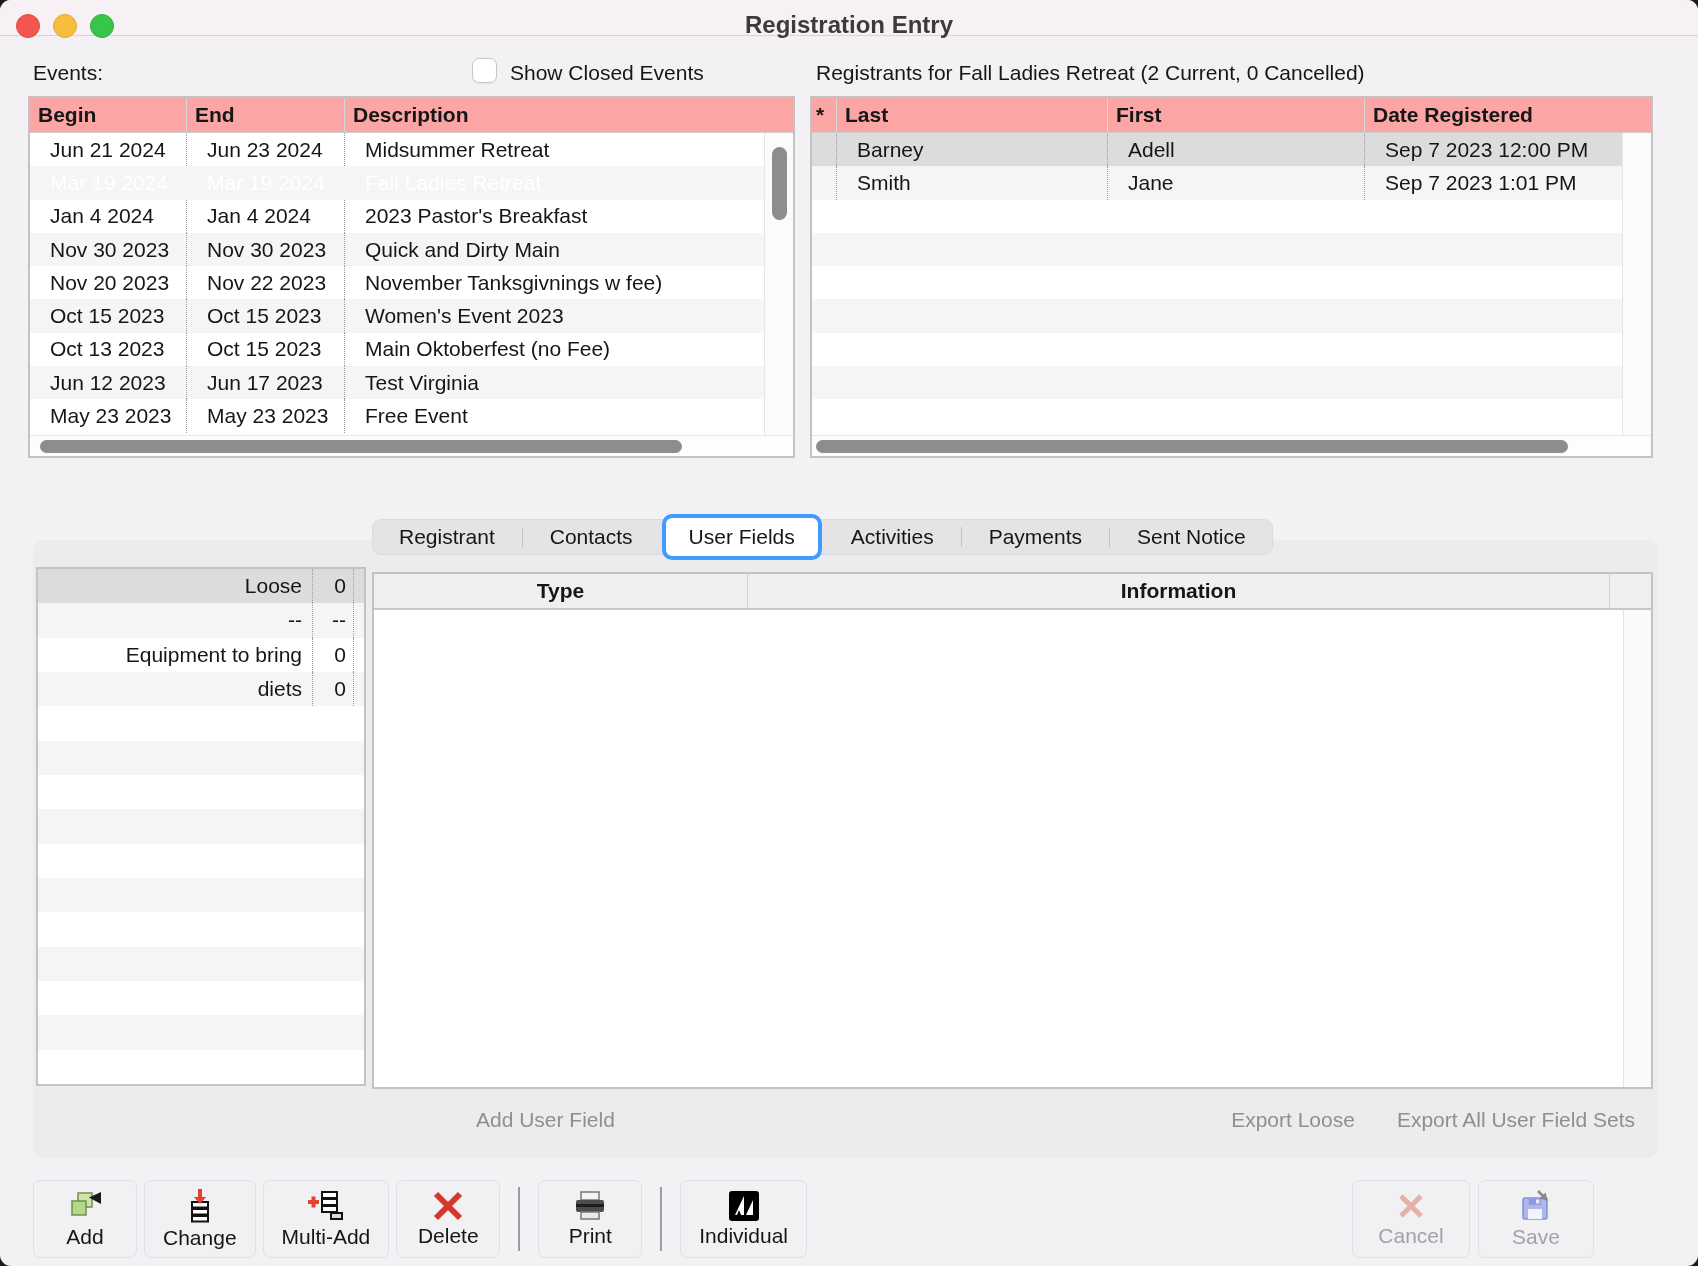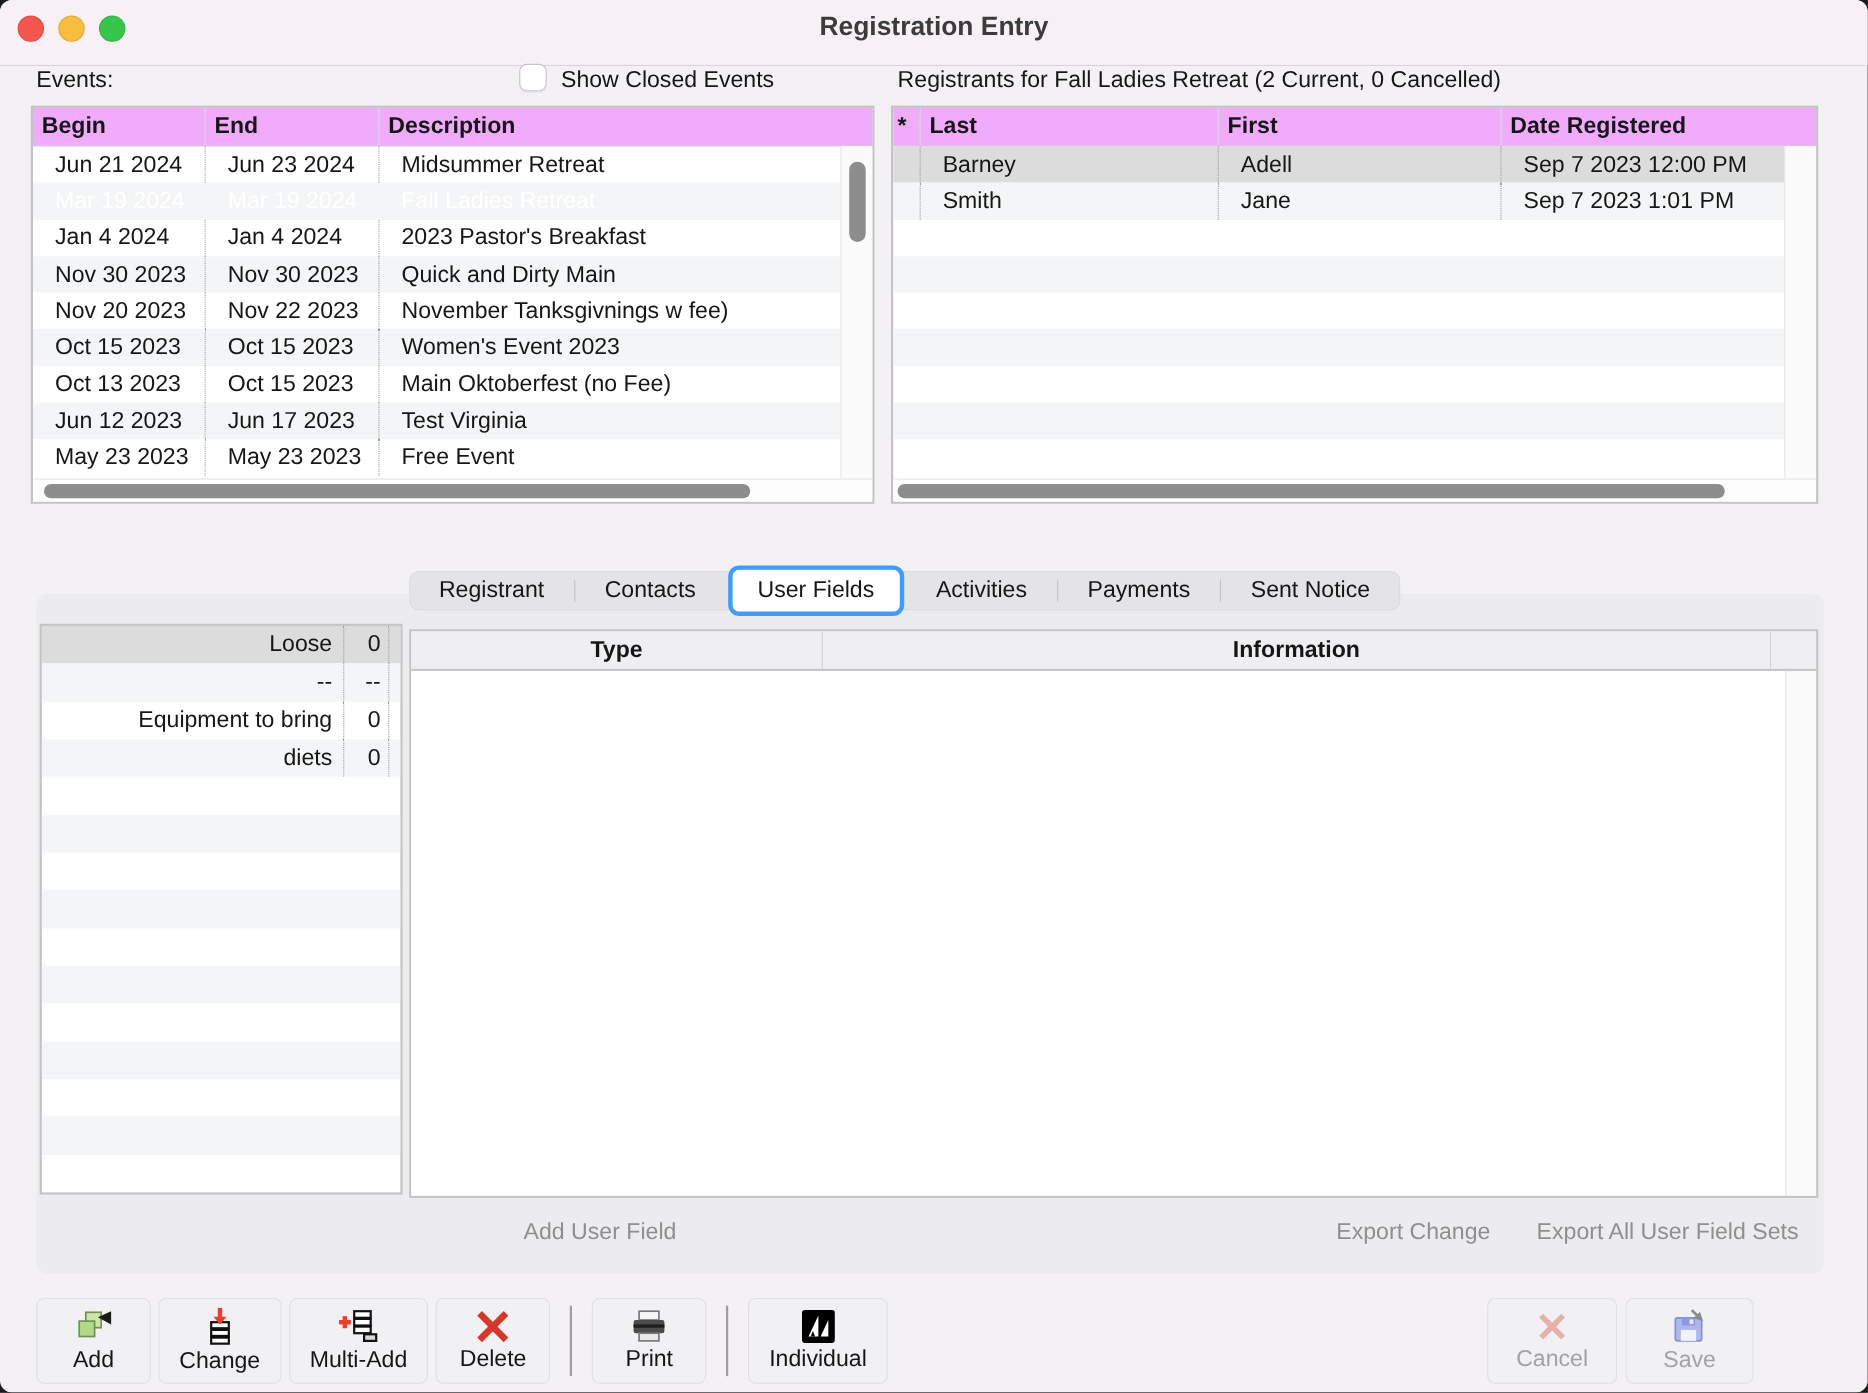--- a/index.html
+++ b/index.html
@@ -3,37 +3,37 @@
 <meta charset="utf-8">
 <style>
   html,body{margin:0;padding:0;background:#1b1b1b;}
   *{box-sizing:border-box;}
   .window{
     position:relative;width:1698px;height:1266px;margin:0 auto;
     background:#f3f1f4;border-radius:11px;overflow:hidden;
     font-family:"Liberation Sans",sans-serif;font-size:21px;color:#161616;
   }
   
-  .titlebar{position:absolute;left:0;top:0;right:0;height:60px;background:#f7f1f6;border-bottom:1px solid #d9d4d9;}
+  .titlebar{position:absolute;left:0;top:0;right:0;height:36px;background:#f7f1f6;border-bottom:1px solid #d9d4d9;}
   .traffic{position:absolute;left:16px;top:14px;display:flex;gap:13px;}
   .light{width:24px;height:24px;border-radius:50%;}
   .light.red{background:#f2564f;border:1px solid #e04a42;}
   .light.yellow{background:#f6bd3f;border:1px solid #e2a930;}
   .light.green{background:#37c64a;border:1px solid #2eb13e;}
   .wtitle{position:absolute;left:0;right:0;top:11px;text-align:center;font-weight:700;font-size:24px;color:#3b3b3b;}
   
   .events-label{position:absolute;left:33px;top:61px;}
   .checkbox{position:absolute;left:472px;top:58px;width:25px;height:25px;background:#fff;border:1px solid #c6c5c8;border-radius:7px;box-shadow:0 1px 1px rgba(0,0,0,.05);}
   .checkbox-label{position:absolute;left:510px;top:61px;}
   .registrants-label{position:absolute;left:816px;top:61px;}
   
   .table{position:absolute;background:#fff;border:2px solid #c3c2c4;display:flex;flex-direction:column;}
   .t-events{left:28px;top:96px;width:767px;height:362px;}
   .t-registrants{left:810px;top:96px;width:843px;height:362px;}
-  .thead{display:flex;height:35px;flex:none;background:#f0abfc;border-bottom:1px solid #cfced1;align-items:center;font-weight:700;}
+  .thead{display:flex;height:35px;flex:none;background:#fca5a5;border-bottom:1px solid #cfced1;align-items:center;font-weight:700;}
   .th{padding:0 8px;white-space:nowrap;overflow:hidden;height:100%;display:flex;align-items:center;}
   .th.sep{border-right:1px solid #d8d7da;}
   .mid{display:flex;flex:1;min-height:0;}
   .tbody{flex:1;min-width:0;}
   .tr{display:flex;height:33.3px;align-items:center;}
   .tbody > .tr:nth-child(even){background:#f4f5f6;}
   .tr.selected{background:#2e63d8;color:#fff;}
   .tr.selected .td{border-right-color:transparent;}
   .tr.selected-gray{background:#dcdcdc;}
   .td{padding:0 20px;white-space:nowrap;overflow:hidden;height:100%;display:flex;align-items:center;}
@@ -262,21 +262,21 @@
     </div>
     <div class="ufbody">
       <div class="ufcontent"></div>
       <div class="uftrack"></div>
     </div>
   </div>
 
   <div class="uffooter">
     <div class="add-uf">Add User Field</div>
     <div class="spacer"></div>
-    <div>Export Change</div>
+    <div>Export Loose</div>
     <div class="exp2">Export All User Field Sets</div>
   </div>
 
   <div class="toolbar">
     <div class="btn">
       <span>
         <svg width="34" height="32" viewBox="0 0 34 32">
           <rect x="10" y="3" width="14" height="14" fill="#cde6a5" stroke="#6f8f53" stroke-width="1.5"></rect>
           <rect x="4" y="11" width="14" height="14" fill="#b2d985" stroke="#6f8f53" stroke-width="1.5"></rect>
           <path d="M33 2 L33 14 L21 7.5 Z" fill="#1a1a1a"></path>

